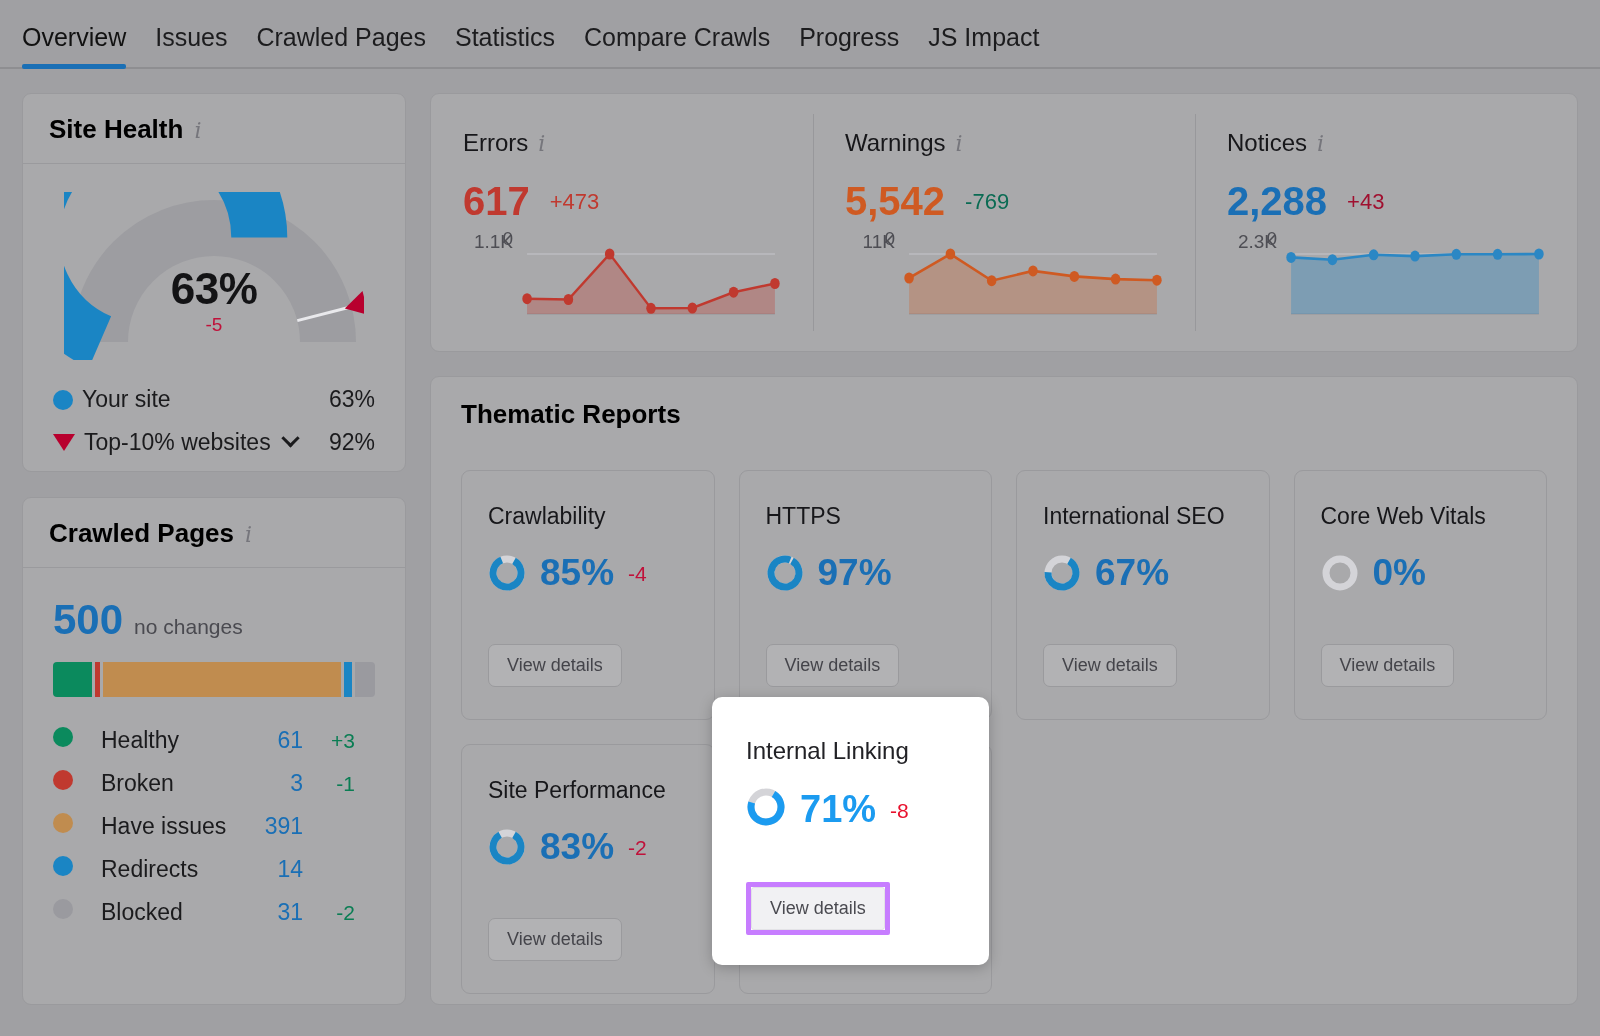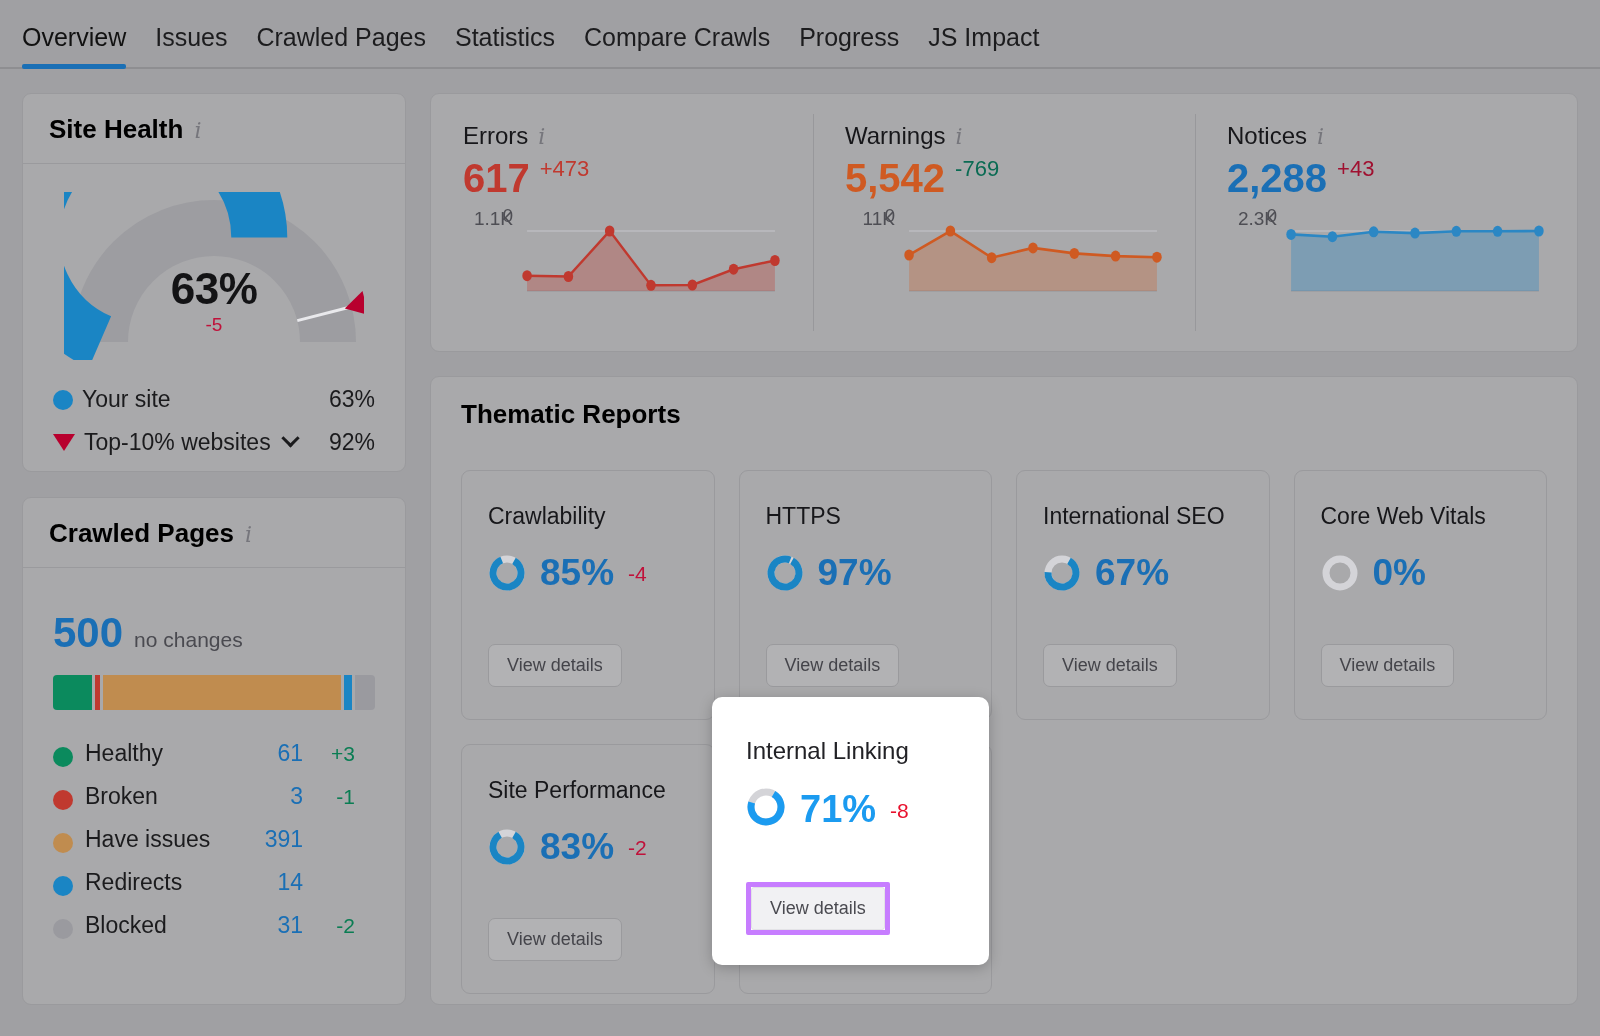--- a/index.html
+++ b/index.html
@@ -70,51 +70,51 @@
   }
   .chev {
     display: inline-block; width: 13px; height: 13px; flex: none;
     border-right: 3px solid #1b1b1d; border-bottom: 3px solid #1b1b1d;
     transform: rotate(45deg) translate(-3px,-3px); margin-left: 4px;
   }
 
   
   #crawled-pages { position: absolute; left: 22px; top: 497px; width: 384px; height: 508px; }
   .cp-body { padding: 28px 30px 0 30px; }
-  .cp-total { display: flex; align-items: baseline; gap: 11px; margin-top: 13px; }
+  .cp-total { display: flex; align-items: baseline; gap: 11px; }
   .cp-total .num { font-size: 42px; font-weight: bold; color: #1a6fb5; }
   .cp-total .sub { font-size: 21px; color: #4a4a50; }
   .stack {
     display: flex; height: 35px; margin-top: 18px; gap: 3px;
     border-radius: 4px; overflow: hidden;
   }
   .stack > i { display: block; height: 100%; }
   .cp-legend { margin-top: 22px; }
   .cp-row {
     display: flex; align-items: center; height: 43px; font-size: 23px; color: #1b1b1d;
   }
-  .cp-row .lbl { display: flex; align-items: flex-end; gap: 12px; width: 186px; }
+  .cp-row .lbl { display: flex; align-items: flex-start; gap: 28px; width: 186px; }
   .cp-row .cnt { width: 64px; text-align: right; color: #1a6fb5; }
   .cp-row .dlt { width: 52px; text-align: right; font-size: 21px; }
   .pos { color: #0a7d53; }
   .neg { color: #0a7d53; }
 
   
   #metrics {
     position: absolute; left: 430px; top: 93px; width: 1148px; height: 259px;
     display: flex;
   }
   .metric { flex: 1; padding: 28px 32px 0 32px; position: relative; }
   .metric + .metric::before {
     content: ""; position: absolute; left: 0; top: 20px; bottom: 20px;
     width: 1px; background: #98989b;
   }
-  .metric-head { display: flex; align-items: center; gap: 10px; }
+  .metric-head { display: flex; align-items: center; gap: 10px; margin-top: 7px; }
   .metric-name { font-size: 24px; color: #17171a; }
-  .metric-val { display: flex; align-items: flex-start; gap: 10px; margin-top: 6px; }
+  .metric-val { display: flex; align-items: center; gap: 20px; margin-top: 22px; }
   .metric-num { font-size: 40px; font-weight: bold; }
   .metric-dlt { font-size: 22px; }
   .spark { margin-top: 16px; display: flex; align-items: flex-start; }
   .spark-axis {
     width: 58px; position: relative; font-size: 19px; color: #4e4e54; flex: none;
   }
   .spark-axis .hi { position: absolute; right: 8px; top: -9px; }
   .spark-axis .lo { position: absolute; right: 8px; bottom: -10px; }
   .spark-plot { flex: 1; }
 

